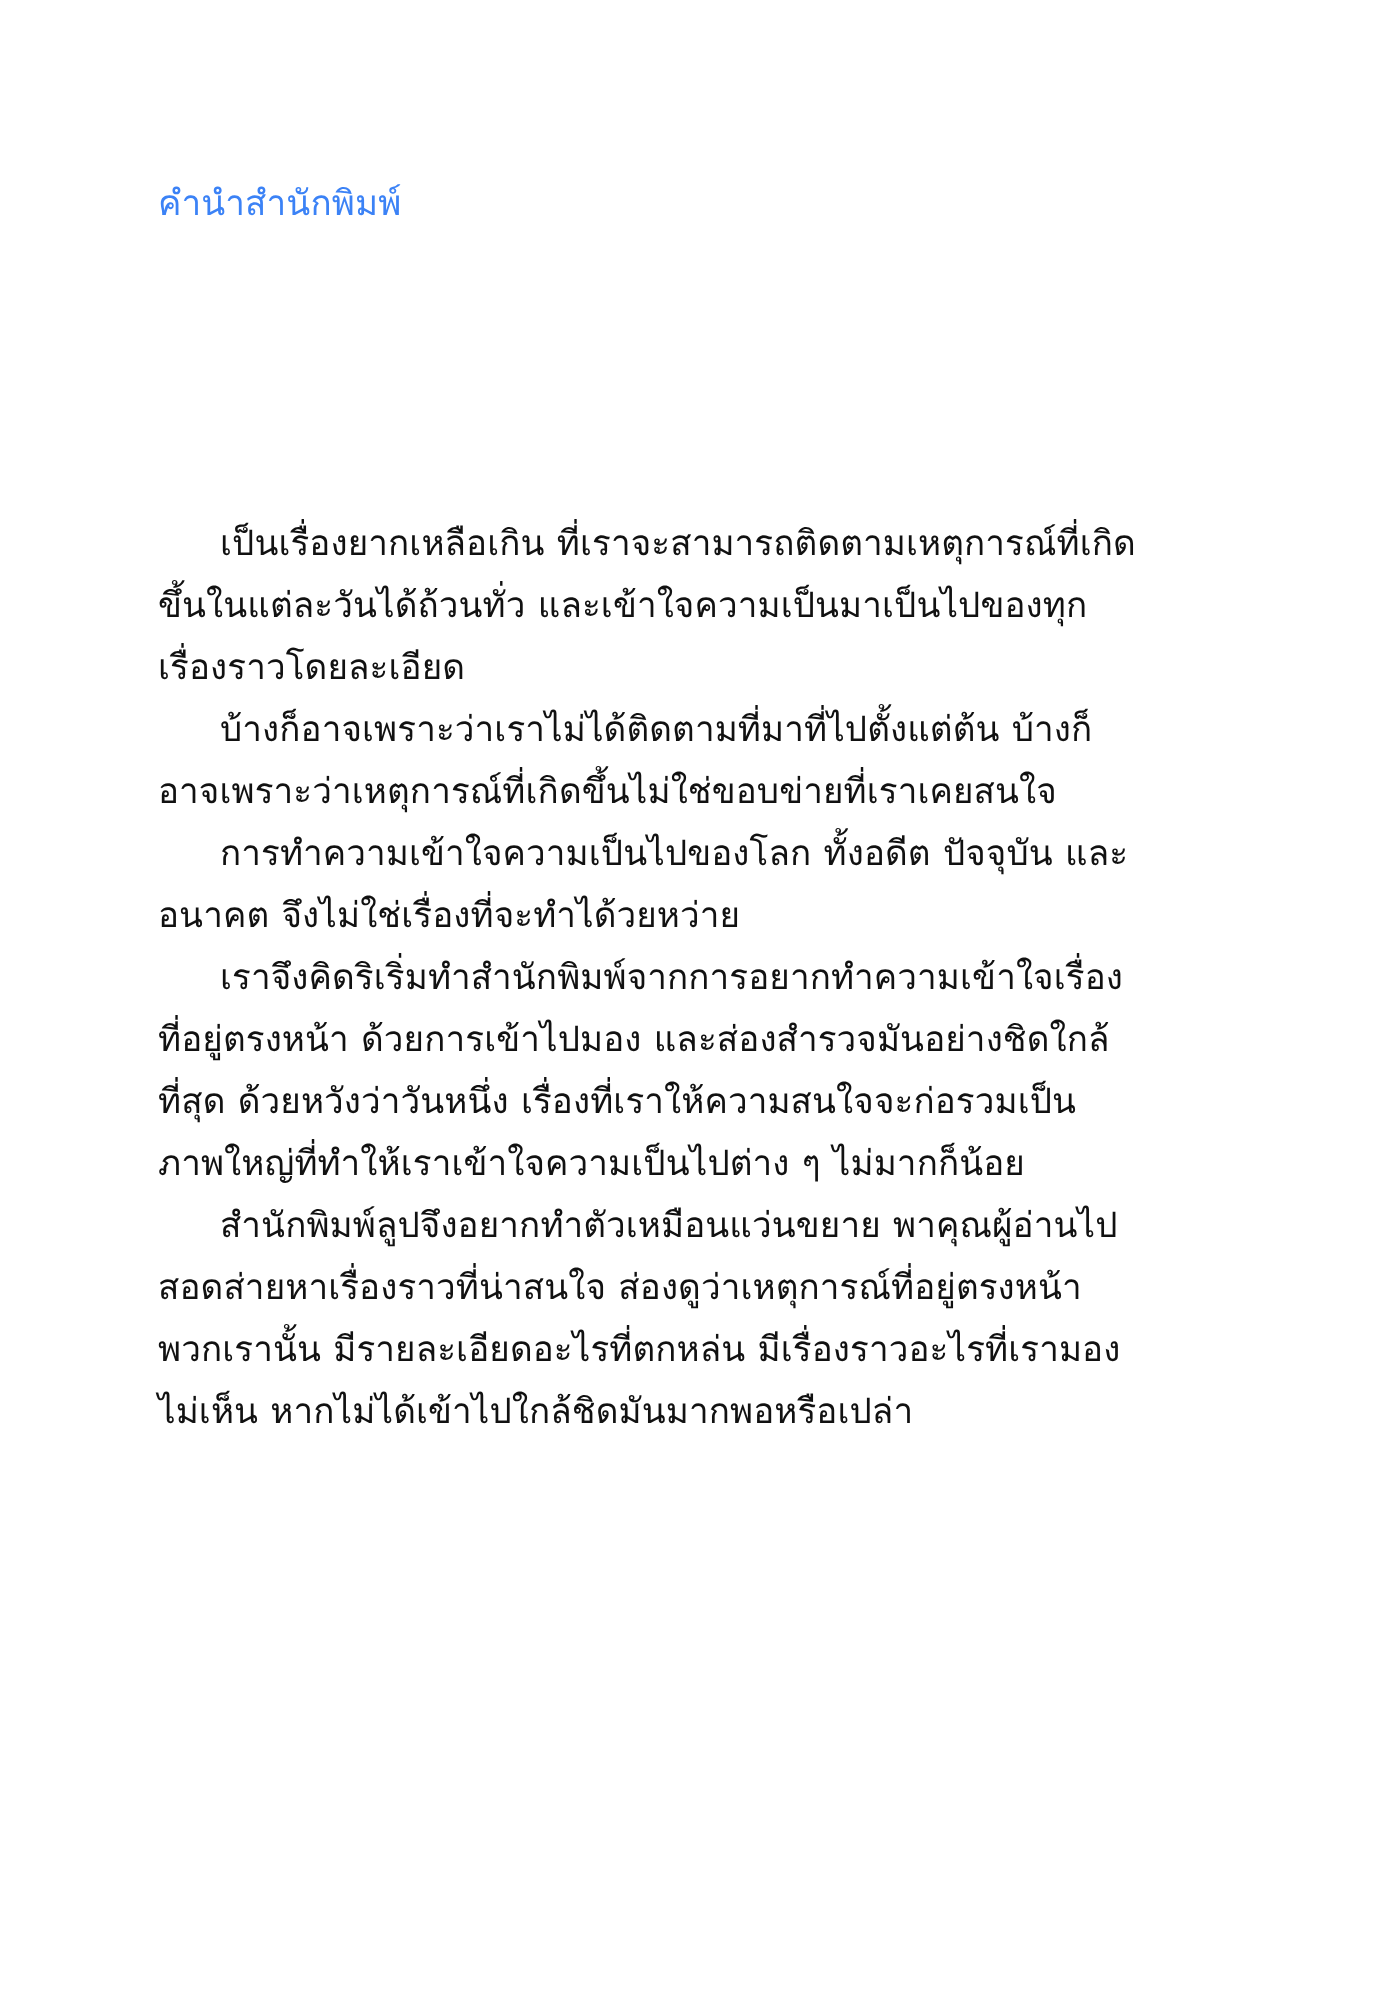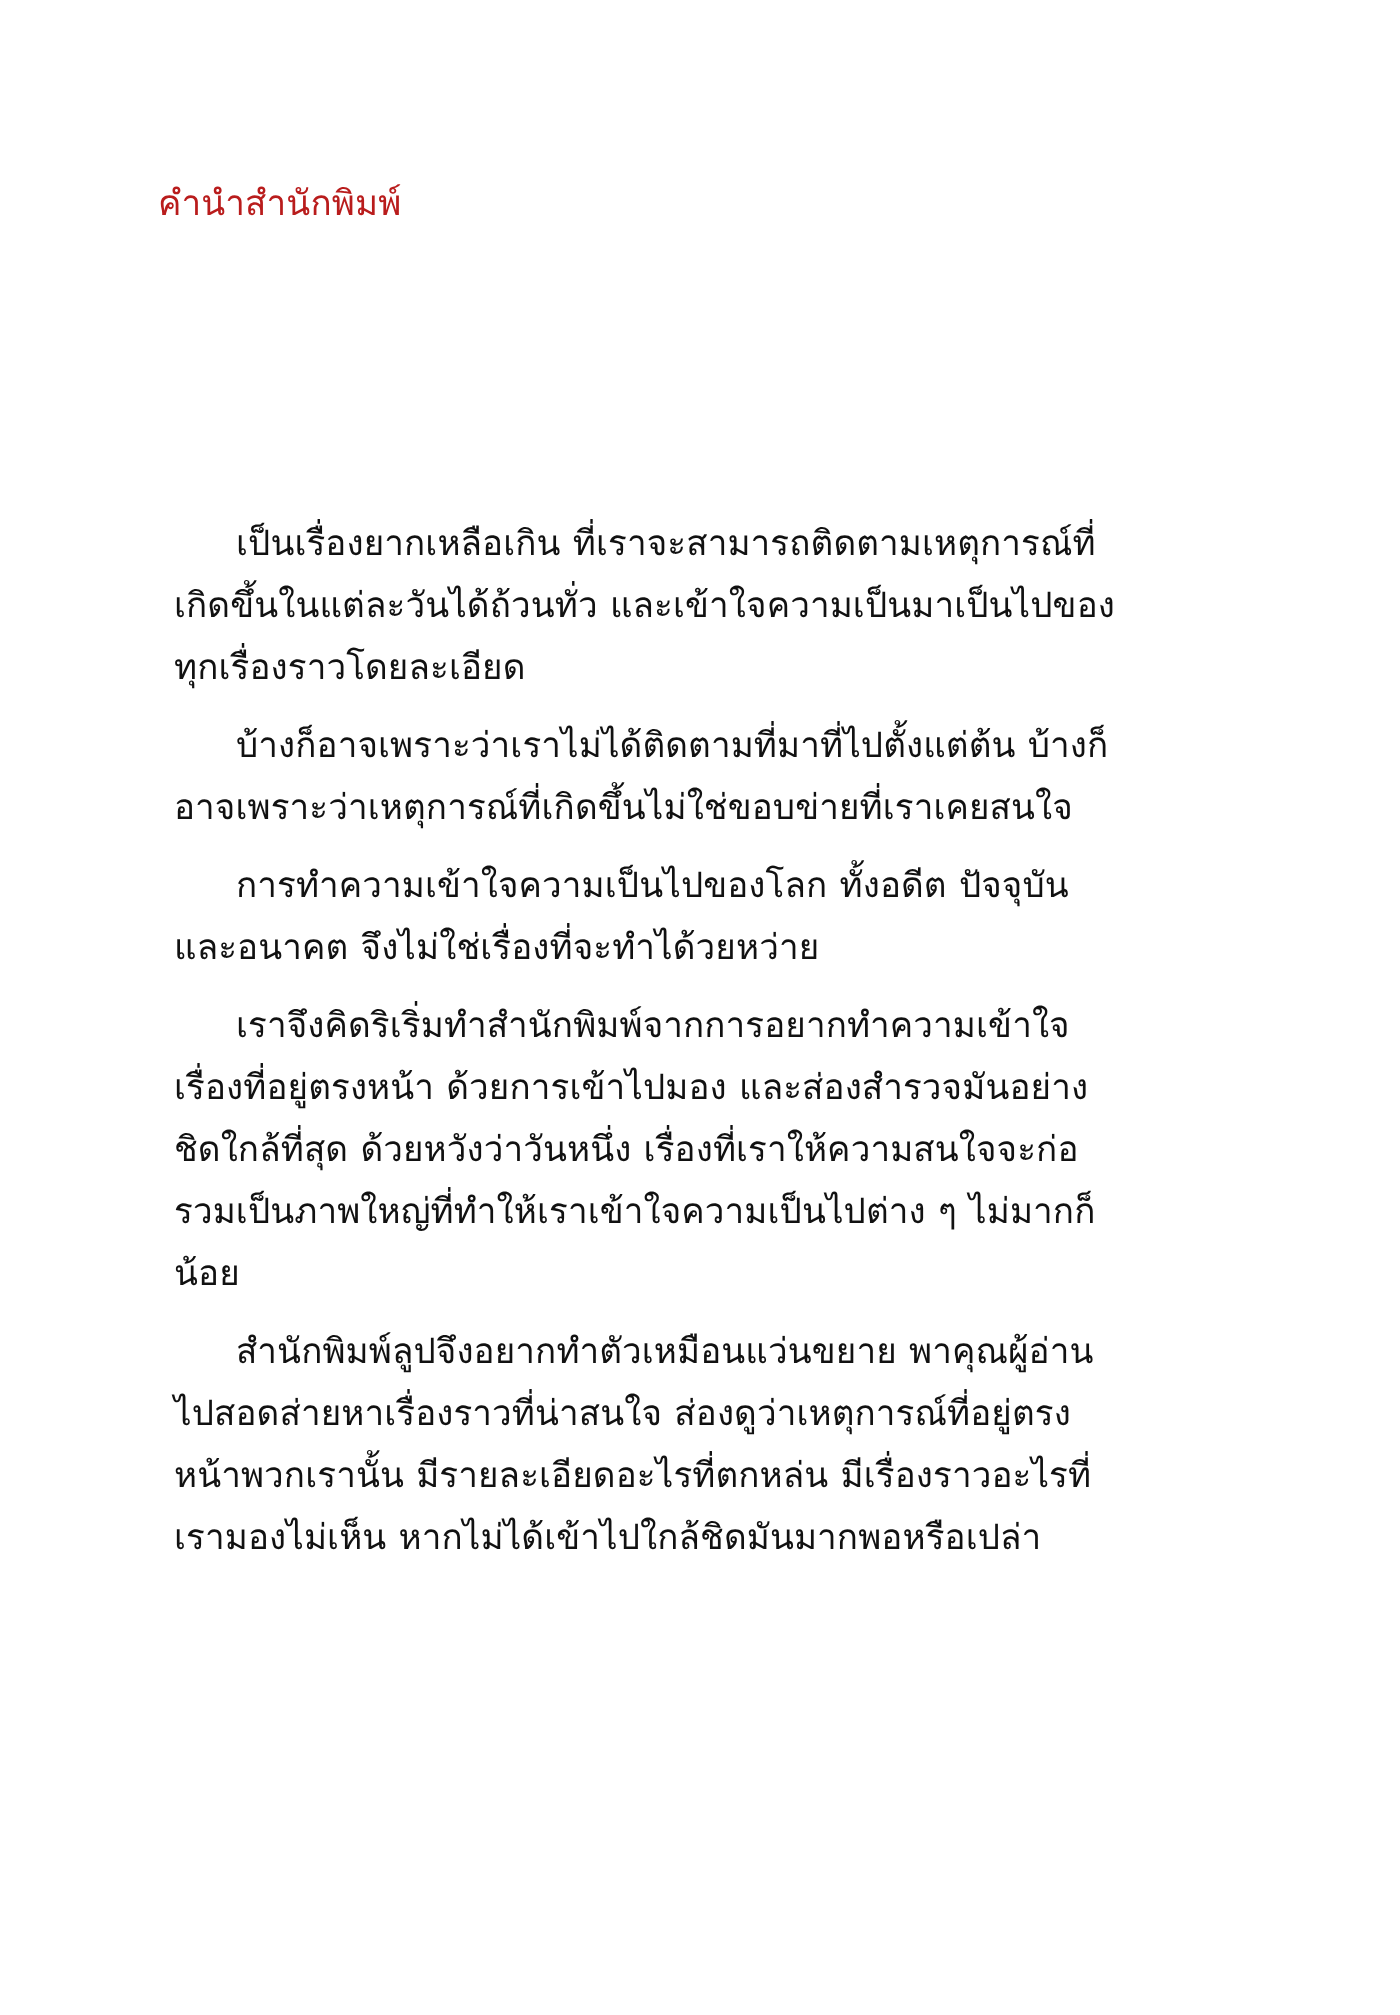--- a/index.html
+++ b/index.html
@@ -27,33 +27,33 @@
   .content {
     position: absolute;
     left: 158px;
     top: 180px;
     width: 1000px;
   }
   .doc-title {
     font-size: 35px;
     line-height: 1.35;
     font-weight: 400;
-    color: #b91c1c;
+    color: #3b82f6;
     margin: 0;
     letter-spacing: 0.2px;
   }
   .body-block {
     margin-top: 285px;
     width: 980px;
   }
   .para {
     font-size: 35px;
     line-height: 62px;
     color: #111111;
-    margin: 16px;
+    margin: 0;
     text-indent: 62px;
     letter-spacing: 0.1px;
     word-spacing: 1px;
   }
 </style>
 </head>
 <body>
 
 <div class="page">
   <div class="content">

